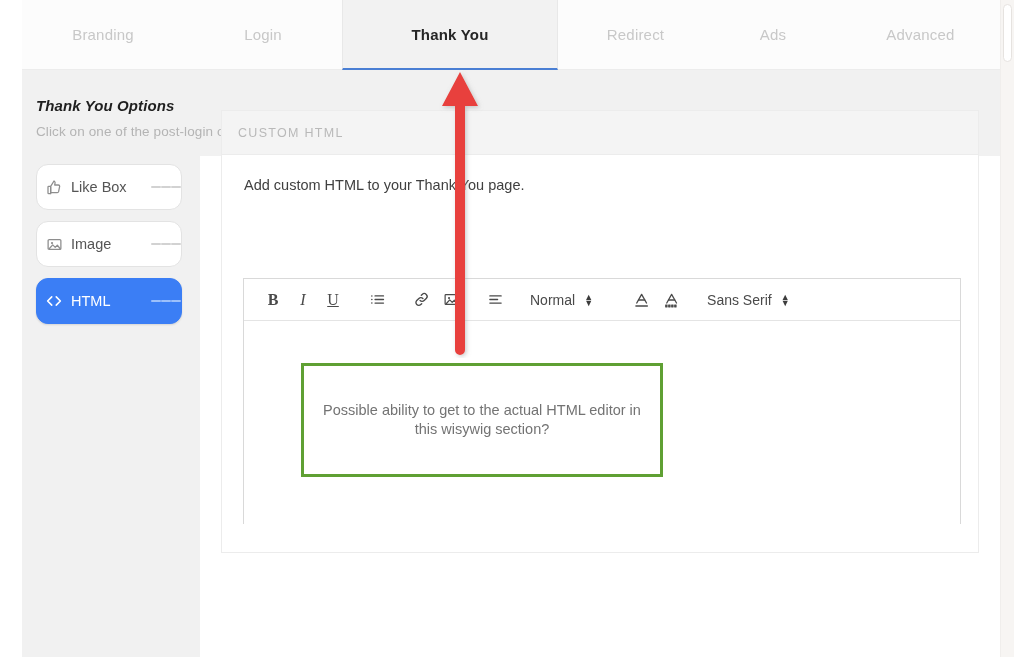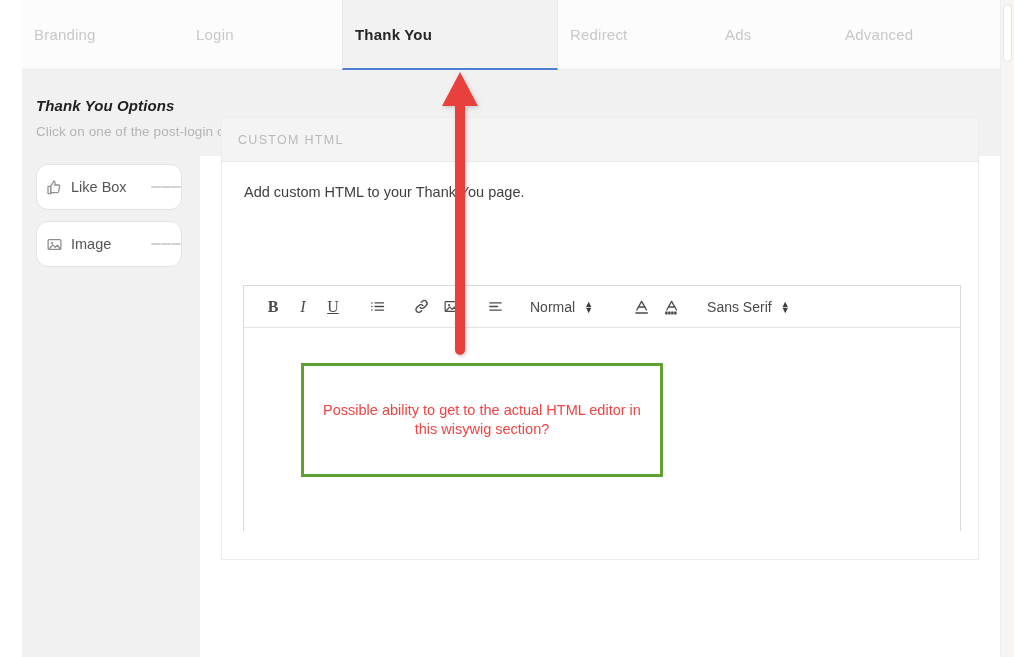--- a/index.html
+++ b/index.html
@@ -23,20 +23,21 @@
     width: 1014px; height: 70px;
     background: #ffffff;
     display: flex;
     align-items: stretch;
   }
   .tab-edge-left { width: 22px; flex: 0 0 22px; }
   .tab {
     flex: 0 0 auto;
     display: flex;
     align-items: center;
+    justify-content: center;
     font-size: 15px;
     color: #c8c8c8;
     letter-spacing: .2px;
     padding: 0 12px;
     height: 70px;
     background: #fcfcfc;
     border-bottom: 1px solid #ececec;
     cursor: pointer;
     user-select: none;
   }
@@ -171,21 +172,21 @@
     border-color: #3b7ef5;
     box-shadow: 0 1px 2px rgba(0,0,0,.12);
   }
   .opt.active .ic { color: #ffffff; }
   .opt.active .lbl { color: #ffffff; }
   .opt.active .grip i { background: #9cc0fb; }
 
   
   .card {
     position: absolute;
-    left: 221px; top: 117px;
+    left: 221px; top: 110px;
     width: 758px; height: 443px;
     background: #ffffff;
     border: 1px solid #ececec;
   }
   .card-head {
     height: 44px;
     background: #f4f4f4;
     border-bottom: 1px solid #ececec;
     display: flex;
     align-items: center;
@@ -255,21 +256,21 @@
     background: transparent;
     display: flex;
     align-items: center;
     justify-content: center;
     z-index: 40;
   }
   .anno-text {
     text-align: center;
     font-size: 14.5px;
     line-height: 19px;
-    color: #ef4444;
+    color: #737373;
     padding: 0 10px;
   }
   .arrow {
     position: absolute;
     left: 433px; top: 66px;
     width: 56px; height: 292px;
     z-index: 50;
   }
 </style>
 </head>
@@ -337,20 +338,34 @@
         </svg>
       </span>
       <span class="lbl">Image</span>
       <span class="grip">
           <i></i>
           <i></i>
           <i></i>
         </span>
     </div>
 
+    <div class="opt active">
+      <span class="ic">
+        <svg width="18" height="18" viewBox="0 0 24 24" fill="none" stroke="currentColor" stroke-width="2.1" stroke-linecap="round" stroke-linejoin="round">
+          <path d="M9 6.5L3.5 12 9 17.5"></path>
+          <path d="M15 6.5L20.5 12 15 17.5"></path>
+        </svg>
+      </span>
+      <span class="lbl">HTML</span>
+      <span class="grip">
+          <i></i>
+          <i></i>
+          <i></i>
+        </span>
+    </div>
 
   </div>
 
   <div class="card">
     <div class="card-head">
       <span class="t">CUSTOM HTML</span>
     </div>
 
     <div class="card-note">Add custom HTML to your Thank You page.</div>
 

